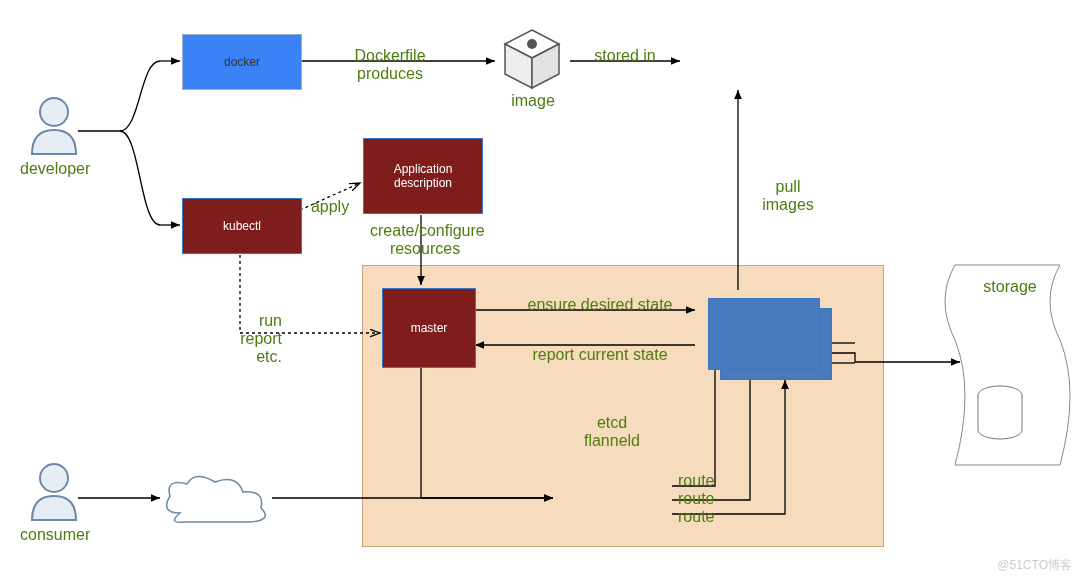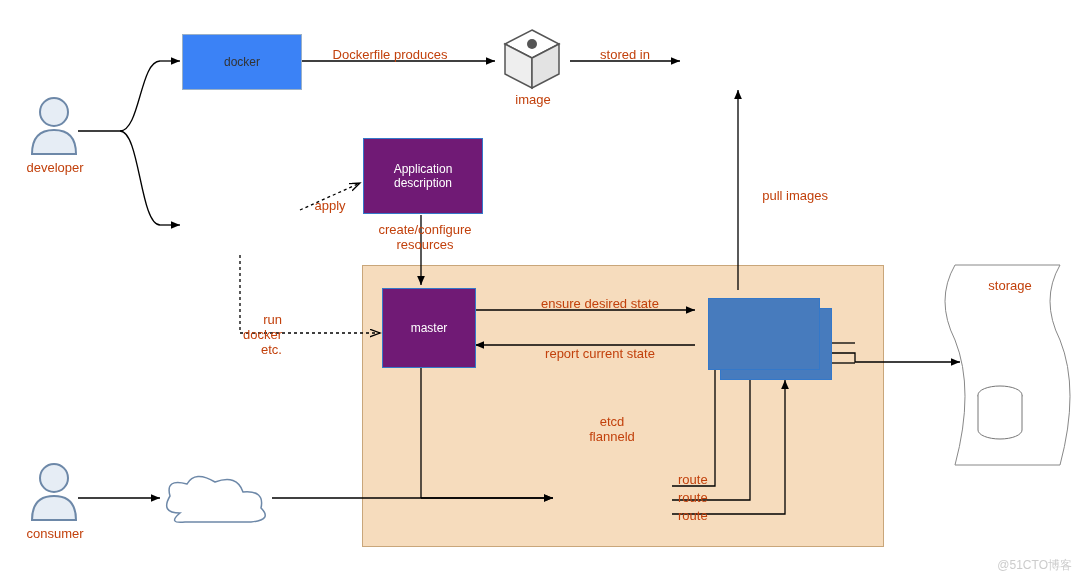--- a/index.html
+++ b/index.html
@@ -1,21 +1,21 @@
 <!DOCTYPE html>
 <html><head>
 <meta charset="utf-8">
 <style>
   html,body{margin:0;padding:0;font-family:Arial,Helvetica,sans-serif;font-size:12px;color:#333;background:#fff}
   .canvas{position:relative;width:1080px;height:580px}
-  .box{position:absolute;display:flex;align-items:center;justify-content:center;text-align:center;border:1px solid #3478c9;background:#701a75;color:#fff}
+  .box{position:absolute;display:flex;align-items:center;justify-content:center;text-align:center;border:1px solid #3478c9;background:#7f1d1d;color:#fff}
   .box.light{background:#3b82f6;color:#333;border-color:#9ab0c7}
   .box.green{background:#5b9a3c;border-color:#3e7427}
   .cluster{position:absolute;background:#f6dcbd;border:1px solid #c9a67a}
-  .label{position:absolute;font-size:13px;text-align:center;color:#c2410c;white-space:pre-line}
+  .label{position:absolute;font-size:16px;text-align:center;color:#4d7c0f;white-space:pre-line}
   .watermark{position:absolute;right:8px;bottom:6px;color:#ccc;font-size:12px}
   svg{position:absolute;left:0;top:0;pointer-events:none}
 </style>
 </head>
 <body>
 
 <div class="canvas">
 
   <div class="cluster" style="left:362px;top:265px;width:520px;height:280px"></div>
 
@@ -87,20 +87,23 @@
     </g>
 
     <g transform="translate(165,478)" stroke="#6d88a8" stroke-width="1.5" fill="#fff">
       <path d="M15,35 Q-5,35 5,18 Q0,0 22,6 Q30,-8 50,4 Q72,-4 78,14 Q100,12 96,30 Q108,42 86,44 L20,44 Q2,46 15,35 Z"></path>
     </g>
   </svg>
 
   <div class="box light" style="left:182px;top:34px;width:118px;height:54px">
       <span>docker</span>
     </div>
+  <div class="box" style="left:182px;top:198px;width:118px;height:54px">
+      <span>kubectl</span>
+    </div>
   <div class="box" style="left:363px;top:138px;width:118px;height:74px;white-space:pre-line"><span>Application
 description</span></div>
   <div class="box" style="left:382px;top:288px;width:92px;height:78px">
       <span>master</span>
     </div>
 
   <div class="box" style="left:720px;top:308px;width:110px;height:70px;background:#477bbd"></div>
   <div class="box" style="left:708px;top:298px;width:110px;height:70px;background:#477bbd"></div>
 
 
@@ -108,25 +111,25 @@
   <div class="label" style="left:20px;top:526px;width:70px">consumer</div>
   <div class="label" style="left:508px;top:92px;width:50px">image</div>
   <div class="label" style="left:980px;top:278px;width:60px">storage</div>
 
   <div class="label" style="left:320px;top:47px;width:140px">Dockerfile produces</div>
   <div class="label" style="left:590px;top:47px;width:70px">stored in</div>
   <div class="label" style="left:308px;top:198px;width:44px">apply</div>
   <div class="label" style="left:370px;top:222px;width:110px">create/configure
 resources</div>
   <div class="label" style="left:222px;top:312px;width:60px;text-align:right">run
-docker
+report
 etc.</div>
   <div class="label" style="left:520px;top:296px;width:160px">ensure desired state</div>
   <div class="label" style="left:520px;top:346px;width:160px">report current state</div>
-  <div class="label" style="left:748px;top:188px;width:80px;text-align:right">pull images</div>
+  <div class="label" style="left:748px;top:178px;width:80px;text-align:center">pull images</div>
   <div class="label" style="left:572px;top:414px;width:80px">etcd
 flanneld</div>
   <div class="label" style="left:678px;top:472px;width:40px;text-align:left">route</div>
   <div class="label" style="left:678px;top:490px;width:40px;text-align:left">route</div>
   <div class="label" style="left:678px;top:508px;width:40px;text-align:left">route</div>
 
   <div class="watermark">@51CTO博客</div>
 </div>
 
 </body></html>

